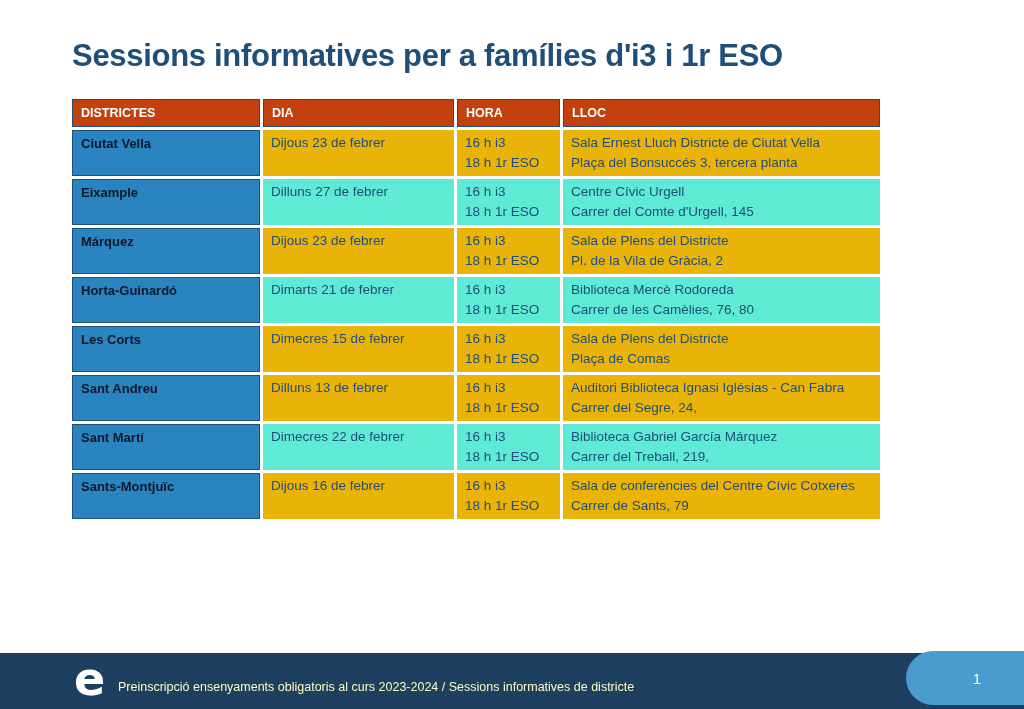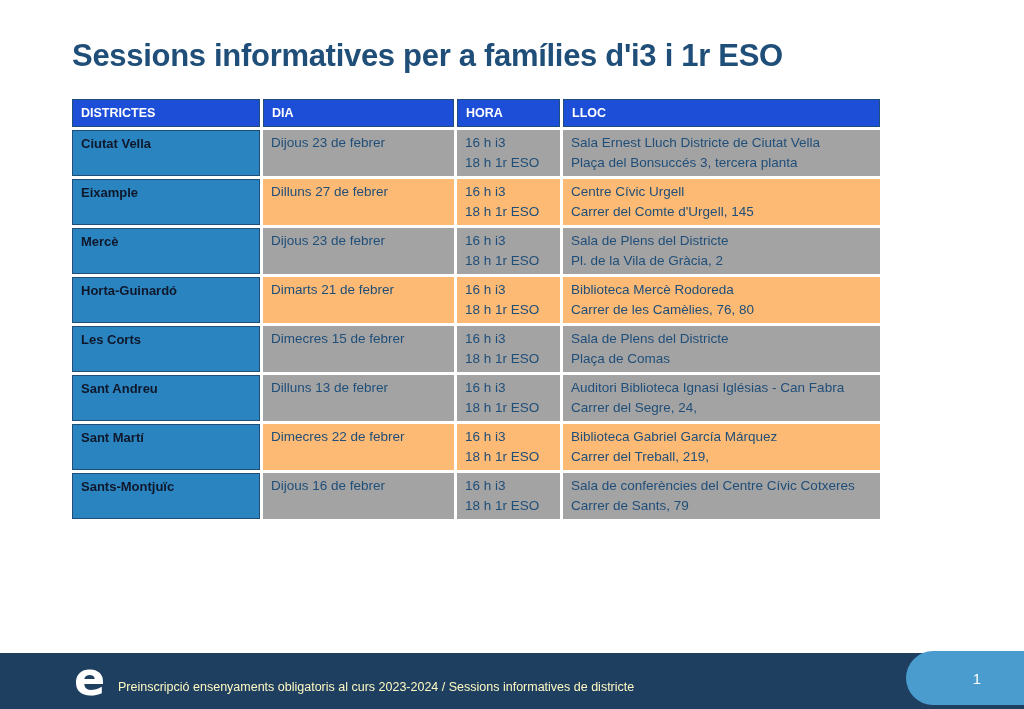--- a/index.html
+++ b/index.html
@@ -24,42 +24,42 @@
     width: 814px;
     margin: -3px 0 0 -3px;
     table-layout: fixed;
   }
   col.c1 { width: 188px; }
   col.c2 { width: 191px; }
   col.c3 { width: 103px; }
   col.c4 { width: 317px; }
 
   th.hdr {
-    background: #1d4ed8;
+    background: #c2410c;
     border: 1.5px solid #1F4E79;
     color: #ffffff;
     font-size: 12.5px; font-weight: bold;
     text-align: left; vertical-align: middle;
     height: 28px; padding: 2px 8px;
   }
   td { vertical-align: top; height: 45px; padding: 3px 8px; }
   td.district {
     background: #2A84C0;
     border: 1.5px solid #1F4E79;
     color: #0f172a;
     font-size: 13px; font-weight: bold;
     line-height: 20px;
   }
   td.body-cell {
     color: #1F4E79;
     font-size: 13.5px;
     line-height: 20px;
   }
-  tr.odd  td.body-cell { background: #a3a3a3; }
-  tr.even td.body-cell { background: #fdba74; }
+  tr.odd  td.body-cell { background: #eab308; }
+  tr.even td.body-cell { background: #5eead4; }
 
   .footer {
     position: absolute; left: 0; top: 653px;
     width: 1024px; height: 56px;
     background: #1E3F60;
   }
   .logo-e {
     position: absolute; left: 74px; top: 0;
     height: 56px; line-height: 52px;
     font-size: 46px; font-weight: bold; color: #ffffff;
@@ -122,21 +122,21 @@
       <td class="body-cell">
         <div>16 h i3</div>
         <div>18 h 1r ESO</div>
       </td>
       <td class="body-cell">
         <div>Centre Cívic Urgell</div>
         <div>Carrer del Comte d'Urgell, 145</div>
       </td>
     </tr>
           <tr class="odd">
-      <td class="district">Mercè</td>
+      <td class="district">Márquez</td>
       <td class="body-cell">Dijous 23 de febrer</td>
       <td class="body-cell">
         <div>16 h i3</div>
         <div>18 h 1r ESO</div>
       </td>
       <td class="body-cell">
         <div>Sala de Plens del Districte</div>
         <div>Pl. de la Vila de Gràcia, 2</div>
       </td>
     </tr>

